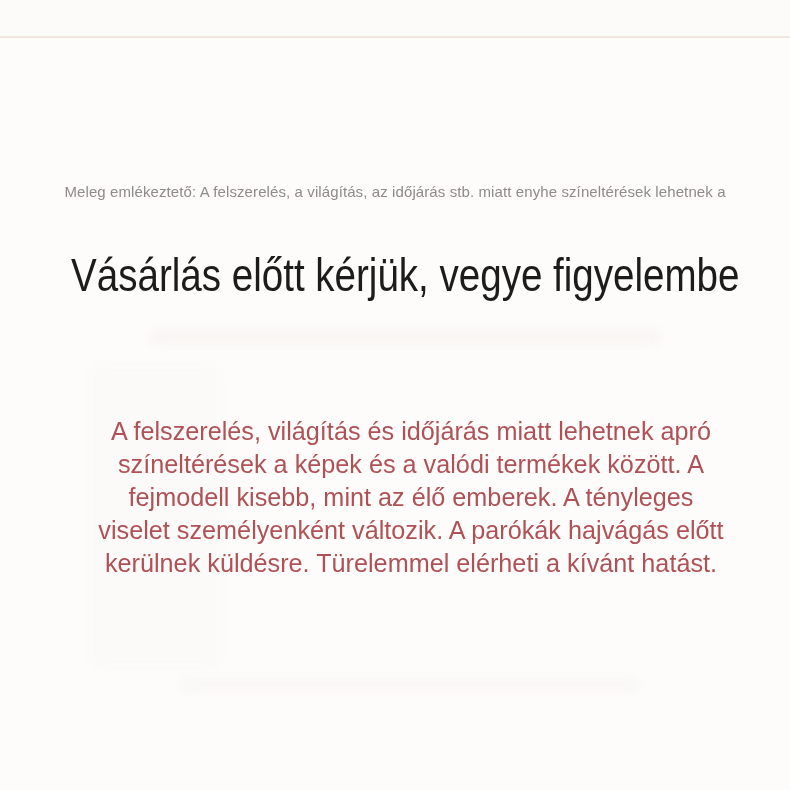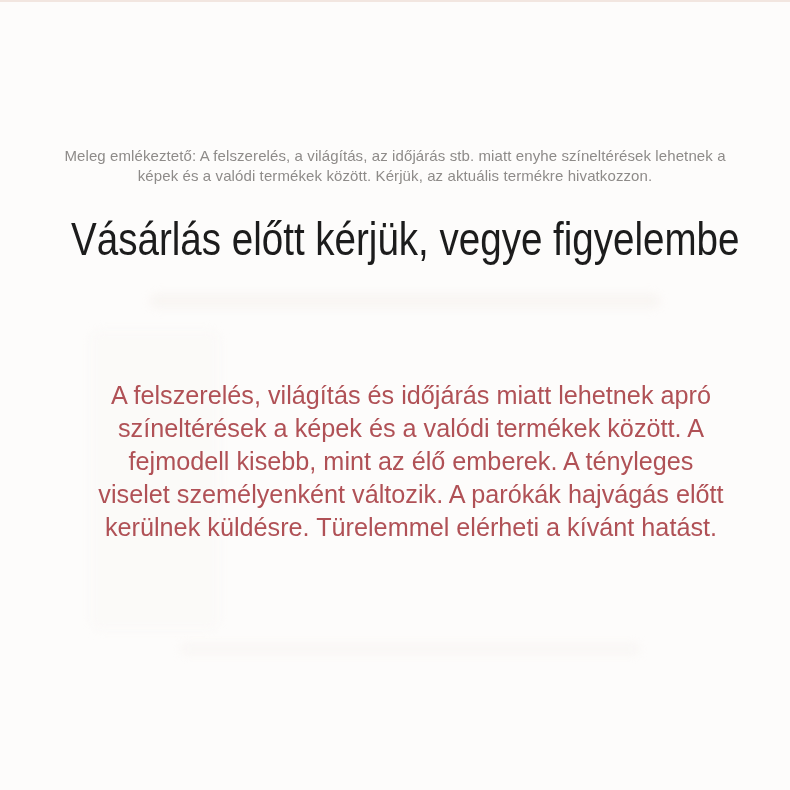--- a/index.html
+++ b/index.html
@@ -84,31 +84,30 @@
     background: rgba(244, 238, 234, 0.35);
   }
   .ghost-c {
     top: 330px; left: 90px; width: 130px; height: 300px;
     background: rgba(250, 247, 245, 0.55);
   }
 </style>
 </head>
 <body>
 
-<div class="page" style="background: rgb(253, 252, 251);">
+<div class="page" style="background: rgb(253, 252, 251); margin-top: 36px;">
 
   <div class="top-strip" style="background: rgb(242, 230, 224);"></div>
 
   <div class="ghost ghost-a"></div>
   <div class="ghost ghost-c"></div>
   <div class="ghost ghost-b"></div>
 
   <div class="disclaimer" style="color: rgb(142, 139, 137);">
     <div class="line">Meleg emlékeztető: A felszerelés, a világítás, az időjárás stb. miatt enyhe színeltérések lehetnek a</div>
-    <div class="line">képek és a valódi termékek között. Kérjük, az aktuális termékre hivatkozzon.</div>
   </div>
 
   <div class="heading" style="color: rgb(28, 28, 28);">Vásárlás előtt kérjük, vegye figyelembe</div>
 
   <div class="notice" style="color: rgb(176, 81, 86);">
     <div class="line">A felszerelés, világítás és időjárás miatt lehetnek apró</div>
     <div class="line">színeltérések a képek és a valódi termékek között. A</div>
     <div class="line">fejmodell kisebb, mint az élő emberek. A tényleges</div>
     <div class="line">viselet személyenként változik. A parókák hajvágás előtt</div>
     <div class="line">kerülnek küldésre. Türelemmel elérheti a kívánt hatást.</div>

